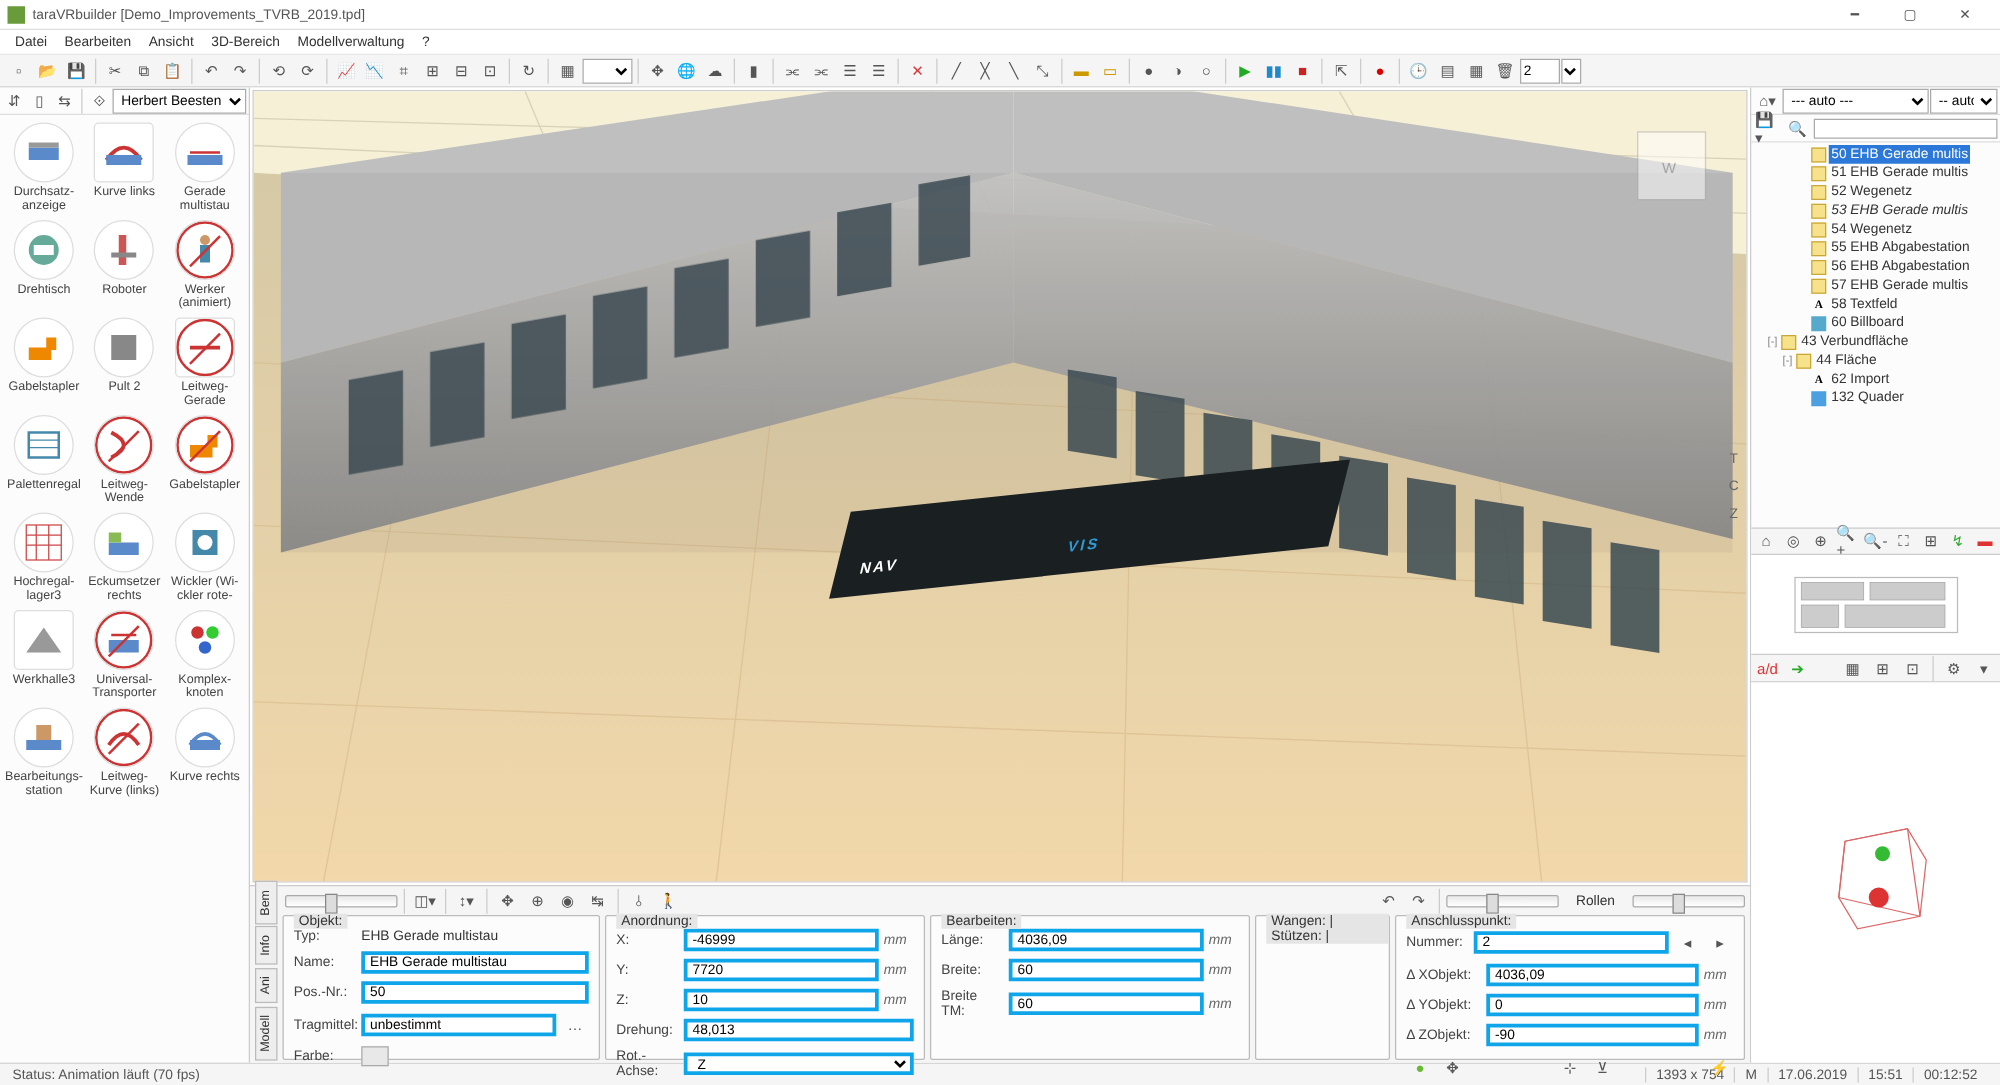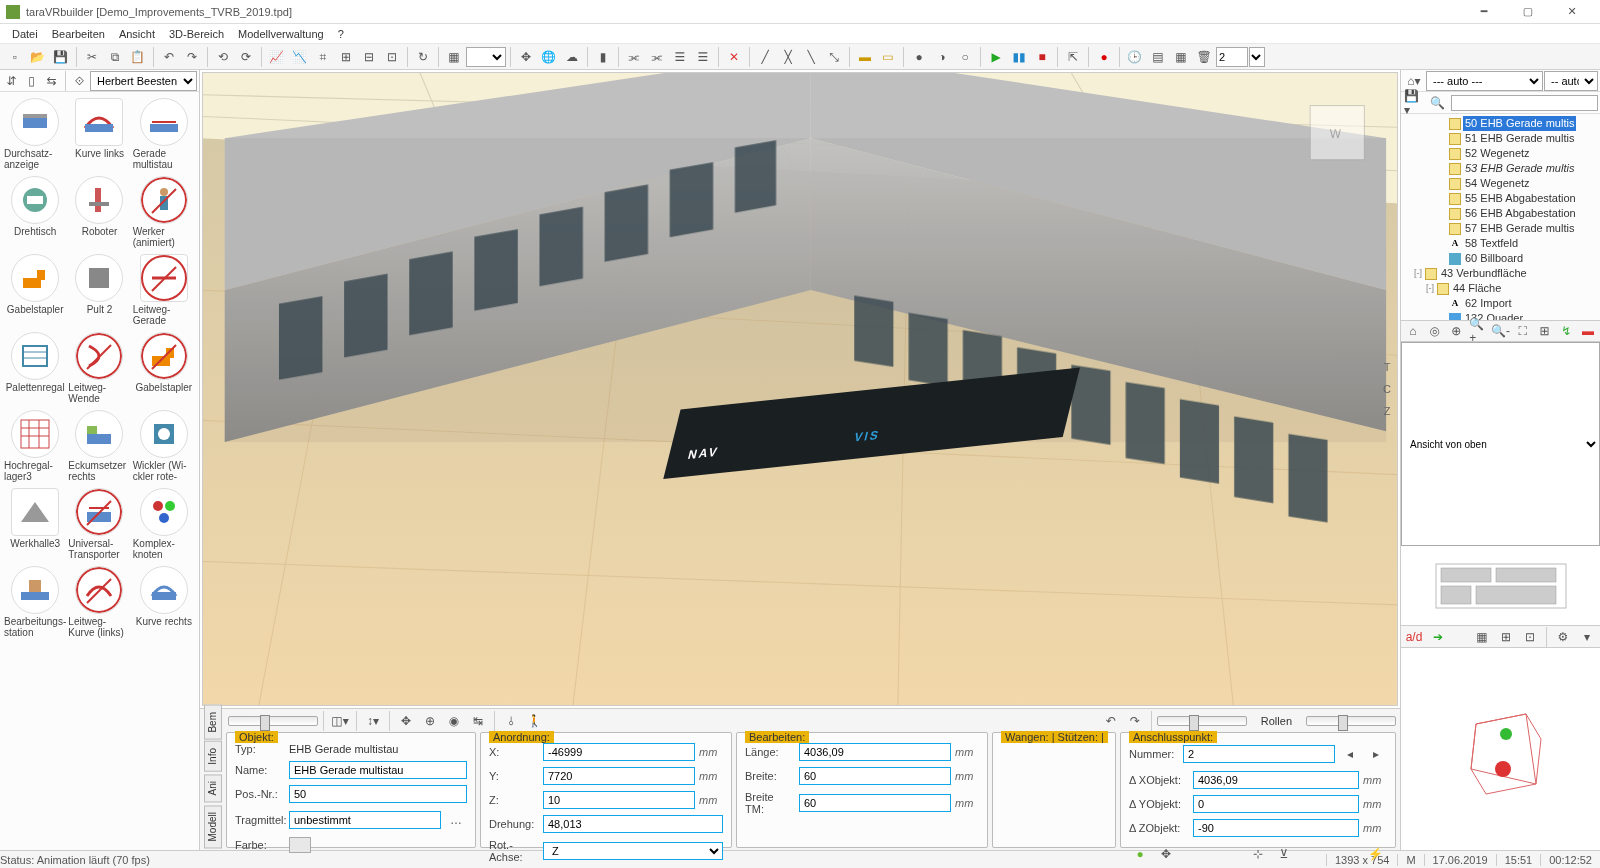--- a/index.html
+++ b/index.html
@@ -12,42 +12,42 @@
 .menubar span{padding:2px 6px;color:#333;}
 .toolbar{height:26px;background:#f5f5f5;display:flex;align-items:center;padding:0 4px;gap:1px;border-bottom:1px solid #d0d0d0;}
 .tbtn{width:22px;height:22px;display:flex;align-items:center;justify-content:center;border:1px solid transparent;color:#555;font-size:12px;}
 .tsep{width:1px;height:20px;background:#ccc;margin:0 3px;}
 .tsel{height:20px;border:1px solid #aaa;background:#fff;padding:0 2px;font-size:11px;}
 
 .main{display:flex;height:calc(868px - 24px - 20px - 26px - 18px);}
 .left{width:200px;background:#fcfcfc;border-right:1px solid #ccc;display:flex;flex-direction:column;}
 .left-tb{height:22px;display:flex;align-items:center;gap:1px;padding:2px;border-bottom:1px solid #ddd;}
 .lib{flex:1;overflow-y:auto;display:grid;grid-template-columns:repeat(3,1fr);gap:2px;padding:4px;align-content:start;}
-.lib-item{display:flex;flex-direction:column;align-items:center;cursor:pointer;padding:2px 0;}
+.lib-item{display:flex;flex-direction:column;align-items:center;text-align:center;cursor:pointer;padding:2px 0;}
 .lib-thumb{width:48px;height:48px;border:1px solid #ddd;border-radius:50%;background:#fff;display:flex;align-items:center;justify-content:center;overflow:hidden;position:relative;}
 .lib-thumb.sq{border-radius:4px;}
 .lib-thumb svg{width:36px;height:36px;}
 .lib-label{font-size:10px;color:#444;margin-top:2px;line-height:1.1;min-height:22px;}
 .no-circle{position:absolute;inset:0;border:2px solid #c33;border-radius:50%;}
 .no-circle::after{content:"";position:absolute;left:4px;right:4px;top:50%;height:2px;background:#c33;transform:rotate(-45deg);}
 
 .center{flex:1;display:flex;flex-direction:column;background:#fff;}
 .vp-wrap{flex:1;position:relative;overflow:hidden;border:1px solid #ccc;margin:2px;}
 .vp{position:absolute;inset:0;}
 .vp-tb{height:24px;display:flex;align-items:center;gap:2px;padding:0 4px;background:#f5f5f5;border-top:1px solid #ccc;}
 .vp-tb .spacer{flex:1;}
 .vp-tb .slider{width:90px;height:10px;background:linear-gradient(#e9e9e9,#fff);border:1px solid #aaa;border-radius:2px;position:relative;}
 .vp-tb .slider::after{content:"";position:absolute;left:35%;top:-2px;width:8px;height:14px;background:#ddd;border:1px solid #888;}
 
 .props{height:118px;display:flex;gap:4px;padding:0 4px 2px;background:#f5f5f5;}
 .pgroup{flex:1;border:1px solid #bbb;background:#fcfcfc;padding:4px 8px;border-radius:2px;font-size:11px;position:relative;}
-.pgroup .gtitle{position:absolute;top:-2px;left:8px;background:#eab308;padding:0 4px;font-size:11px;color:#333;}
+.pgroup .gtitle{position:absolute;top:-2px;left:8px;background:#e5e5e5;padding:0 4px;font-size:11px;color:#333;}
 .prow{display:flex;align-items:center;margin-top:6px;gap:4px;}
 .plabel{width:50px;color:#444;}
-.pinput{flex:1;height:18px;border:1px solid #0ea5e9;background:#fff;padding:0 4px;font-size:11px;}
+.pinput{flex:1;height:18px;border:3px solid #0ea5e9;background:#fff;padding:0 4px;font-size:11px;}
 .punit{width:24px;color:#666;text-align:left;font-style:italic;}
 .side-tabs{width:18px;display:flex;flex-direction:column;justify-content:flex-end;gap:2px;}
 .side-tab{writing-mode:vertical-rl;transform:rotate(180deg);padding:6px 2px;border:1px solid #bbb;background:#eee;font-size:10px;text-align:center;}
 
 .right{width:200px;background:#fcfcfc;border-left:1px solid #ccc;display:flex;flex-direction:column;}
 .rtb{height:22px;display:flex;align-items:center;gap:1px;padding:2px;border-bottom:1px solid #ddd;}
 .rsearch{height:22px;display:flex;align-items:center;gap:2px;padding:2px;border-bottom:1px solid #ddd;}
 .rsearch input{flex:1;height:16px;border:1px solid #aaa;padding:0 2px;font-size:10px;}
 .tree{flex:1;overflow:auto;font-size:10px;line-height:15px;padding:2px 0;}
 .tree .node{white-space:nowrap;padding:0 2px;display:flex;align-items:center;gap:2px;}
@@ -58,21 +58,21 @@
 .tree .ic.fold{background:#f5e28a;border:1px solid #c9a73a;}
 .tree .ic.cube{background:#4aa0e0;}
 .tree .ic.txt{color:#000;font-weight:bold;font-family:serif;}
 .tree .ic.img{background:#5ac;}
 .mini-tb{height:22px;display:flex;align-items:center;gap:2px;padding:2px;border-top:1px solid #ccc;border-bottom:1px solid #ccc;background:#f5f5f5;}
 .mini-sel{height:18px;border:1px solid #aaa;background:#fff;font-size:10px;flex:1;padding:0 4px;}
 .minimap{height:80px;border-bottom:1px solid #ccc;background:#fff;display:flex;align-items:center;justify-content:center;}
 .axis-tb{height:22px;display:flex;align-items:center;gap:2px;padding:2px;border-bottom:1px solid #ccc;background:#f5f5f5;}
 .axis{flex:1;display:flex;align-items:center;justify-content:center;background:#fff;}
 
-.statusbar{height:18px;background:#f5f5f5;border-top:1px solid #ccc;display:flex;align-items:center;padding:0 0;font-size:10px;color:#555;}
+.statusbar{height:18px;background:#f5f5f5;border-top:1px solid #ccc;display:flex;align-items:center;padding:0 10px;font-size:10px;color:#555;}
 .statusbar .cell{border-left:1px solid #ccc;padding:0 8px;}
 .statusbar .grow{flex:1;}
 
 .vp-axes{position:absolute;right:6px;top:50%;transform:translateY(-50%);display:flex;flex-direction:column;gap:10px;color:#666;font-size:10px;align-items:center;}
 </style>
 </head>
 <body>
 
 <div class="titlebar">
   <div class="icon"></div>
@@ -681,21 +681,20 @@
       <div class="tbtn">⌂</div>
       <div class="tbtn">◎</div>
       <div class="tbtn">⊕</div>
       <div class="tbtn">🔍+</div>
       <div class="tbtn">🔍-</div>
       <div class="tbtn">⛶</div>
       <div class="tbtn">⊞</div>
       <div class="tbtn" style="color:#3a3">↯</div>
       <div class="tbtn" style="color:#d33">▬</div>
     </div>
-    <select class="mini-sel"><option>Ansicht von oben</option></select>
     <div class="minimap">
       <svg width="140" height="60" viewBox="0 0 140 60">
         <rect x="5" y="8" width="130" height="44" fill="none" stroke="#bbb"></rect>
         <g fill="#ccc" stroke="#999" stroke-width="0.5">
           <rect x="10" y="12" width="50" height="14"></rect>
             <rect x="65" y="12" width="60" height="14"></rect>
           <rect x="10" y="30" width="30" height="18"></rect>
             <rect x="45" y="30" width="80" height="18"></rect>
         </g>
       </svg>

